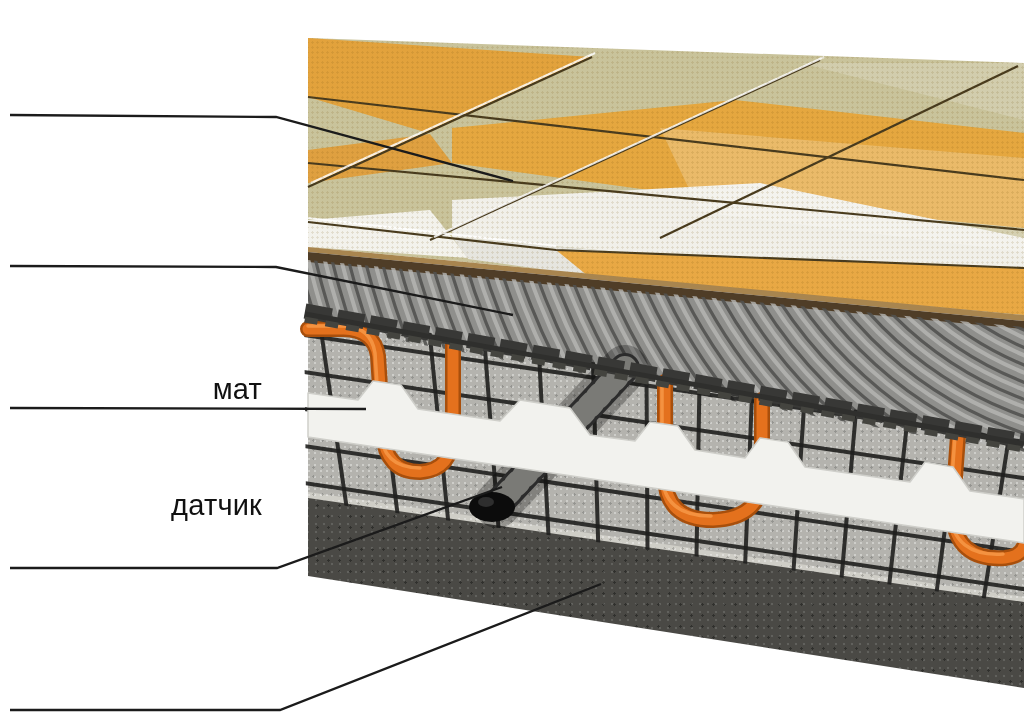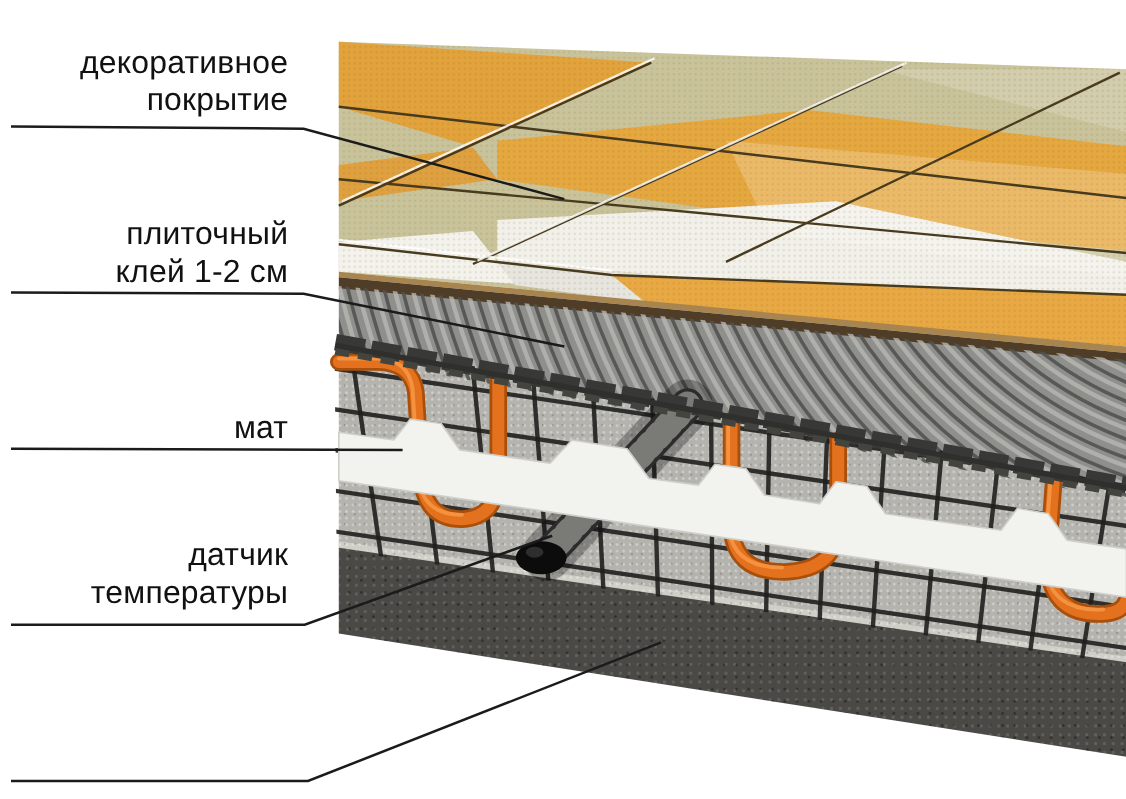--- a/index.html
+++ b/index.html
@@ -261,30 +261,24 @@
     </g>
     <g stroke="#1b1b1b" stroke-width="2.3" fill="none">
       <path d="M10,115 L276,117 L513,181"></path>
       <path d="M10,266 L276,267 L513,315"></path>
       <path d="M10,408 L366,409"></path>
       <path d="M10,568 L277,568 L502,487"></path>
       <path d="M10,710 L280,710 L601,584"></path>
     </g>
   </svg>
 
-  <div class="lbl" style="top:40px">
-    <span>декоративное</span><br>
-    <span>покрытие</span>
-  </div>
   <div class="lbl" style="top:196px">
-    <span>плиточный</span><br>
-    <span>клей 1-2 см</span>
+    <br>
   </div>
   <div class="lbl" style="top:338px">
     <br>
     <span>мат</span>
   </div>
   <div class="lbl" style="top:488px">
     <span>датчик</span><br>
-    <span>температуры</span>
   </div>
 
 </div>
 
 </body></html>

